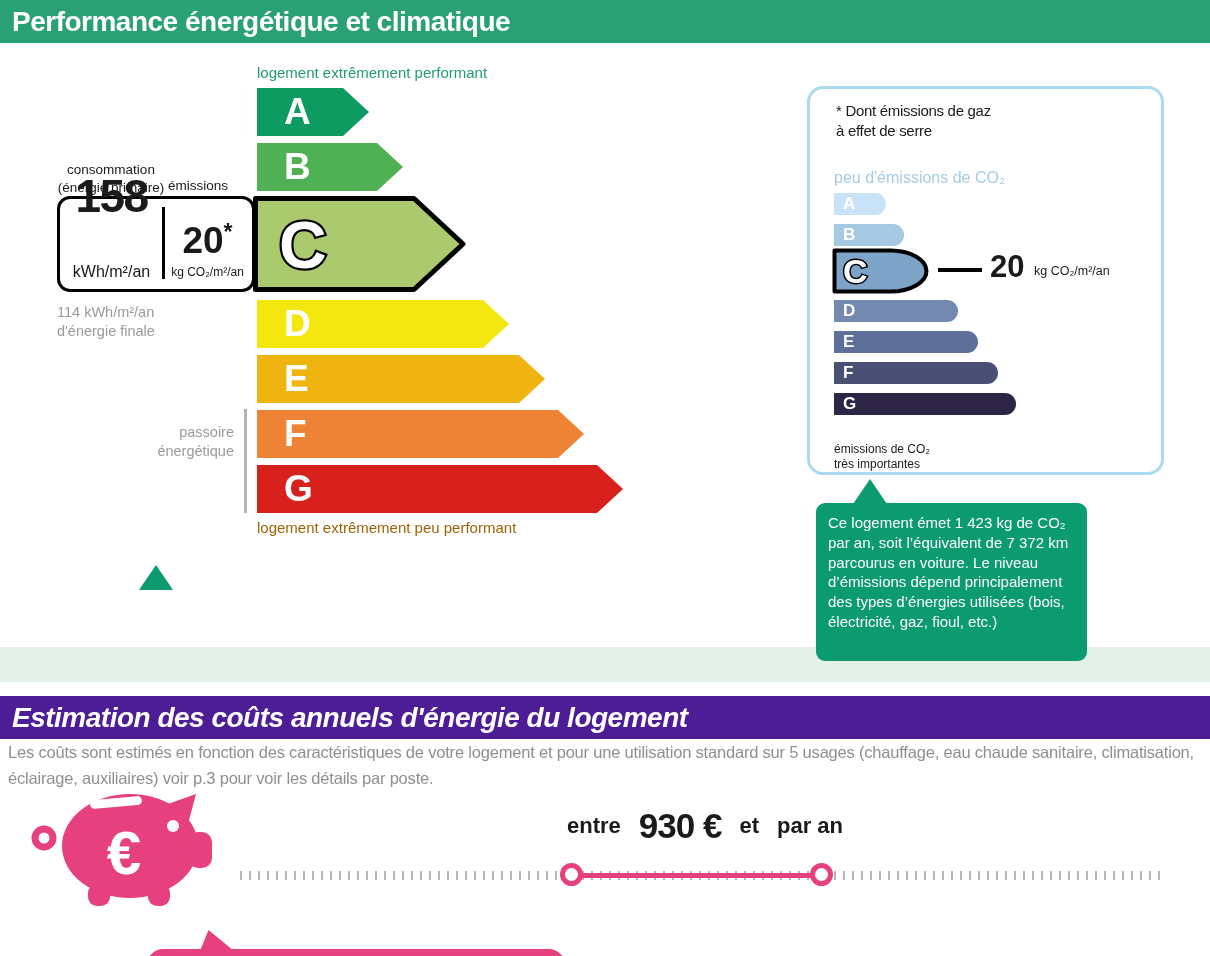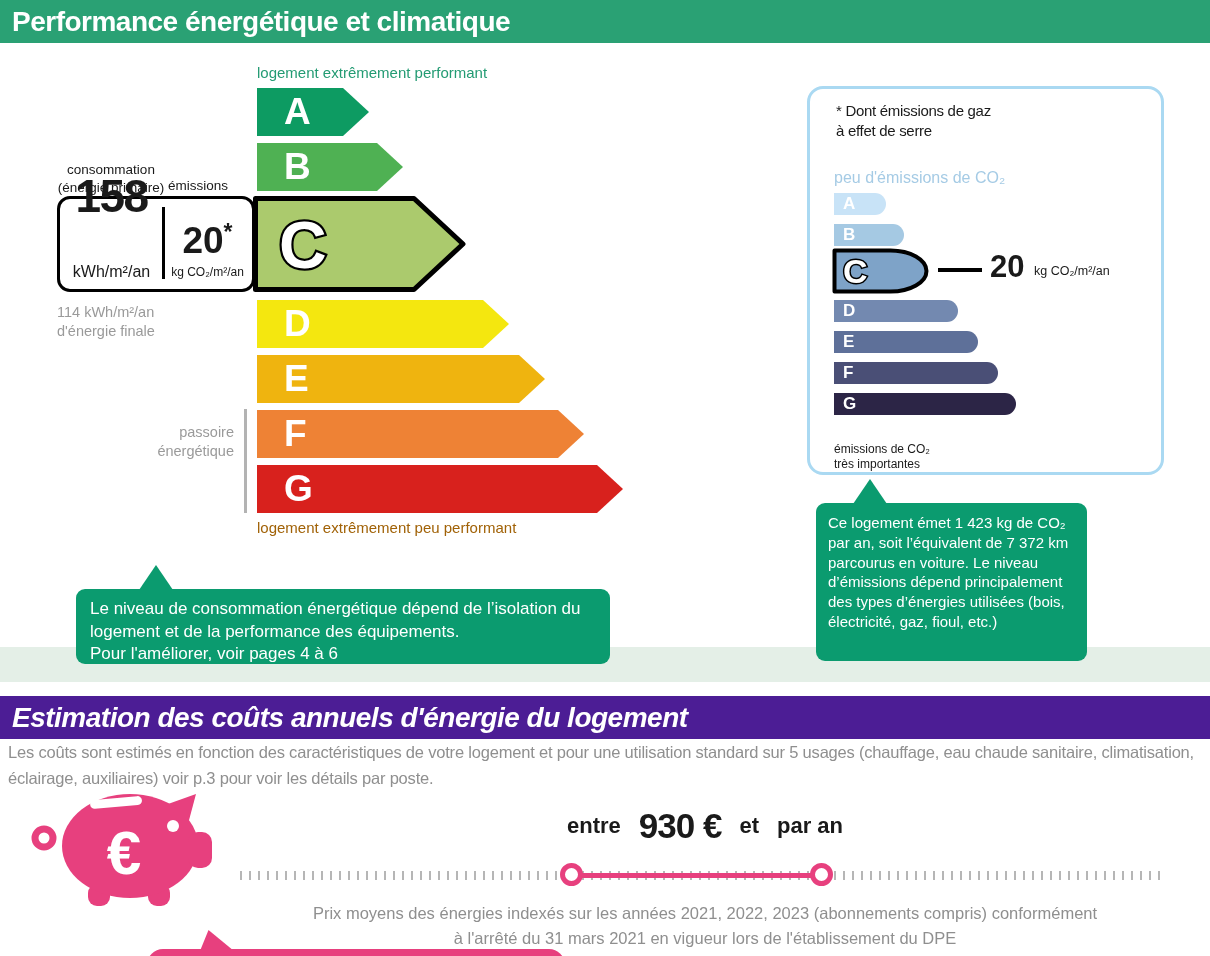--- a/index.html
+++ b/index.html
@@ -83,22 +83,20 @@
   </div>
 
   <div class="abs pre" style="left:57px;top:303px;font-size:14.5px;line-height:1.3;color:#9a9a9a;">114 kWh/m²/an
 d'énergie finale</div>
 
   <div class="abs pre" style="left:118px;top:423px;width:116px;text-align:right;font-size:14.5px;line-height:1.3;color:#9a9a9a;">passoire
 énergétique</div>
   <div class="abs" style="left:244px;top:409px;width:3px;height:104px;background:#b3b3b3;"></div>
 
   <div class="bubble-tri" style="left:139px;top:565px;"></div>
-  <div class="bubble pre" style="left:76px;top:589px;width:534px;height:75px;">Le niveau de consommation énergétique dépend de l’isolation du logement et de la performance des équipements.
-Pour l'améliorer, voir pages 4 à 6</div>
 
   <div class="abs" style="left:807px;top:86px;width:357px;height:389px;background:#fff;border:3px solid #aad9f2;border-radius:16px;box-sizing:border-box;"></div>
   <div class="abs pre" style="left:836px;top:101px;font-size:15px;line-height:1.3;letter-spacing:-0.3px;">* Dont émissions de gaz
 à effet de serre</div>
   <div class="abs" style="left:834px;top:169px;font-size:16px;color:#a5cbe5;">peu d'émissions de CO₂</div>
 
   <div class="co2-bar" style="top: 193px; width: 52px; background: rgb(200, 227, 247);">
       <span>A</span>
     </div>
   <div class="co2-bar" style="top: 224px; width: 70px; background: rgb(165, 201, 227);">
@@ -157,19 +155,17 @@
     <span class="cost-big">930 €</span>
     <span class="cost-small">et</span>
     <span class="cost-small">par an</span>
   </div>
 
   <div class="dots"></div>
   <div class="range-line"></div>
   <div class="range-dot" style="left:560px;"></div>
   <div class="range-dot" style="left:810px;"></div>
 
-  <div class="abs pre gray-note" style="left:240px;top:901px;width:930px;text-align:center;font-size:16.5px;line-height:1.5;">Prix moyens des énergies indexés sur les années 2021, 2022, 2023 (abonnements compris) conformément
-à l'arrêté du 31 mars 2021 en vigueur lors de l'établissement du DPE</div>
 
   <div class="abs" style="left:200px;top:930px;width:34px;height:21px;background:#e7407e;clip-path:polygon(25% 0,0 100%,100% 100%);"></div>
   <div class="abs" style="left:147px;top:949px;width:418px;height:20px;background:#e7407e;border-radius:16px 16px 0 0;"></div>
 
 </div>
 
 </body></html>

